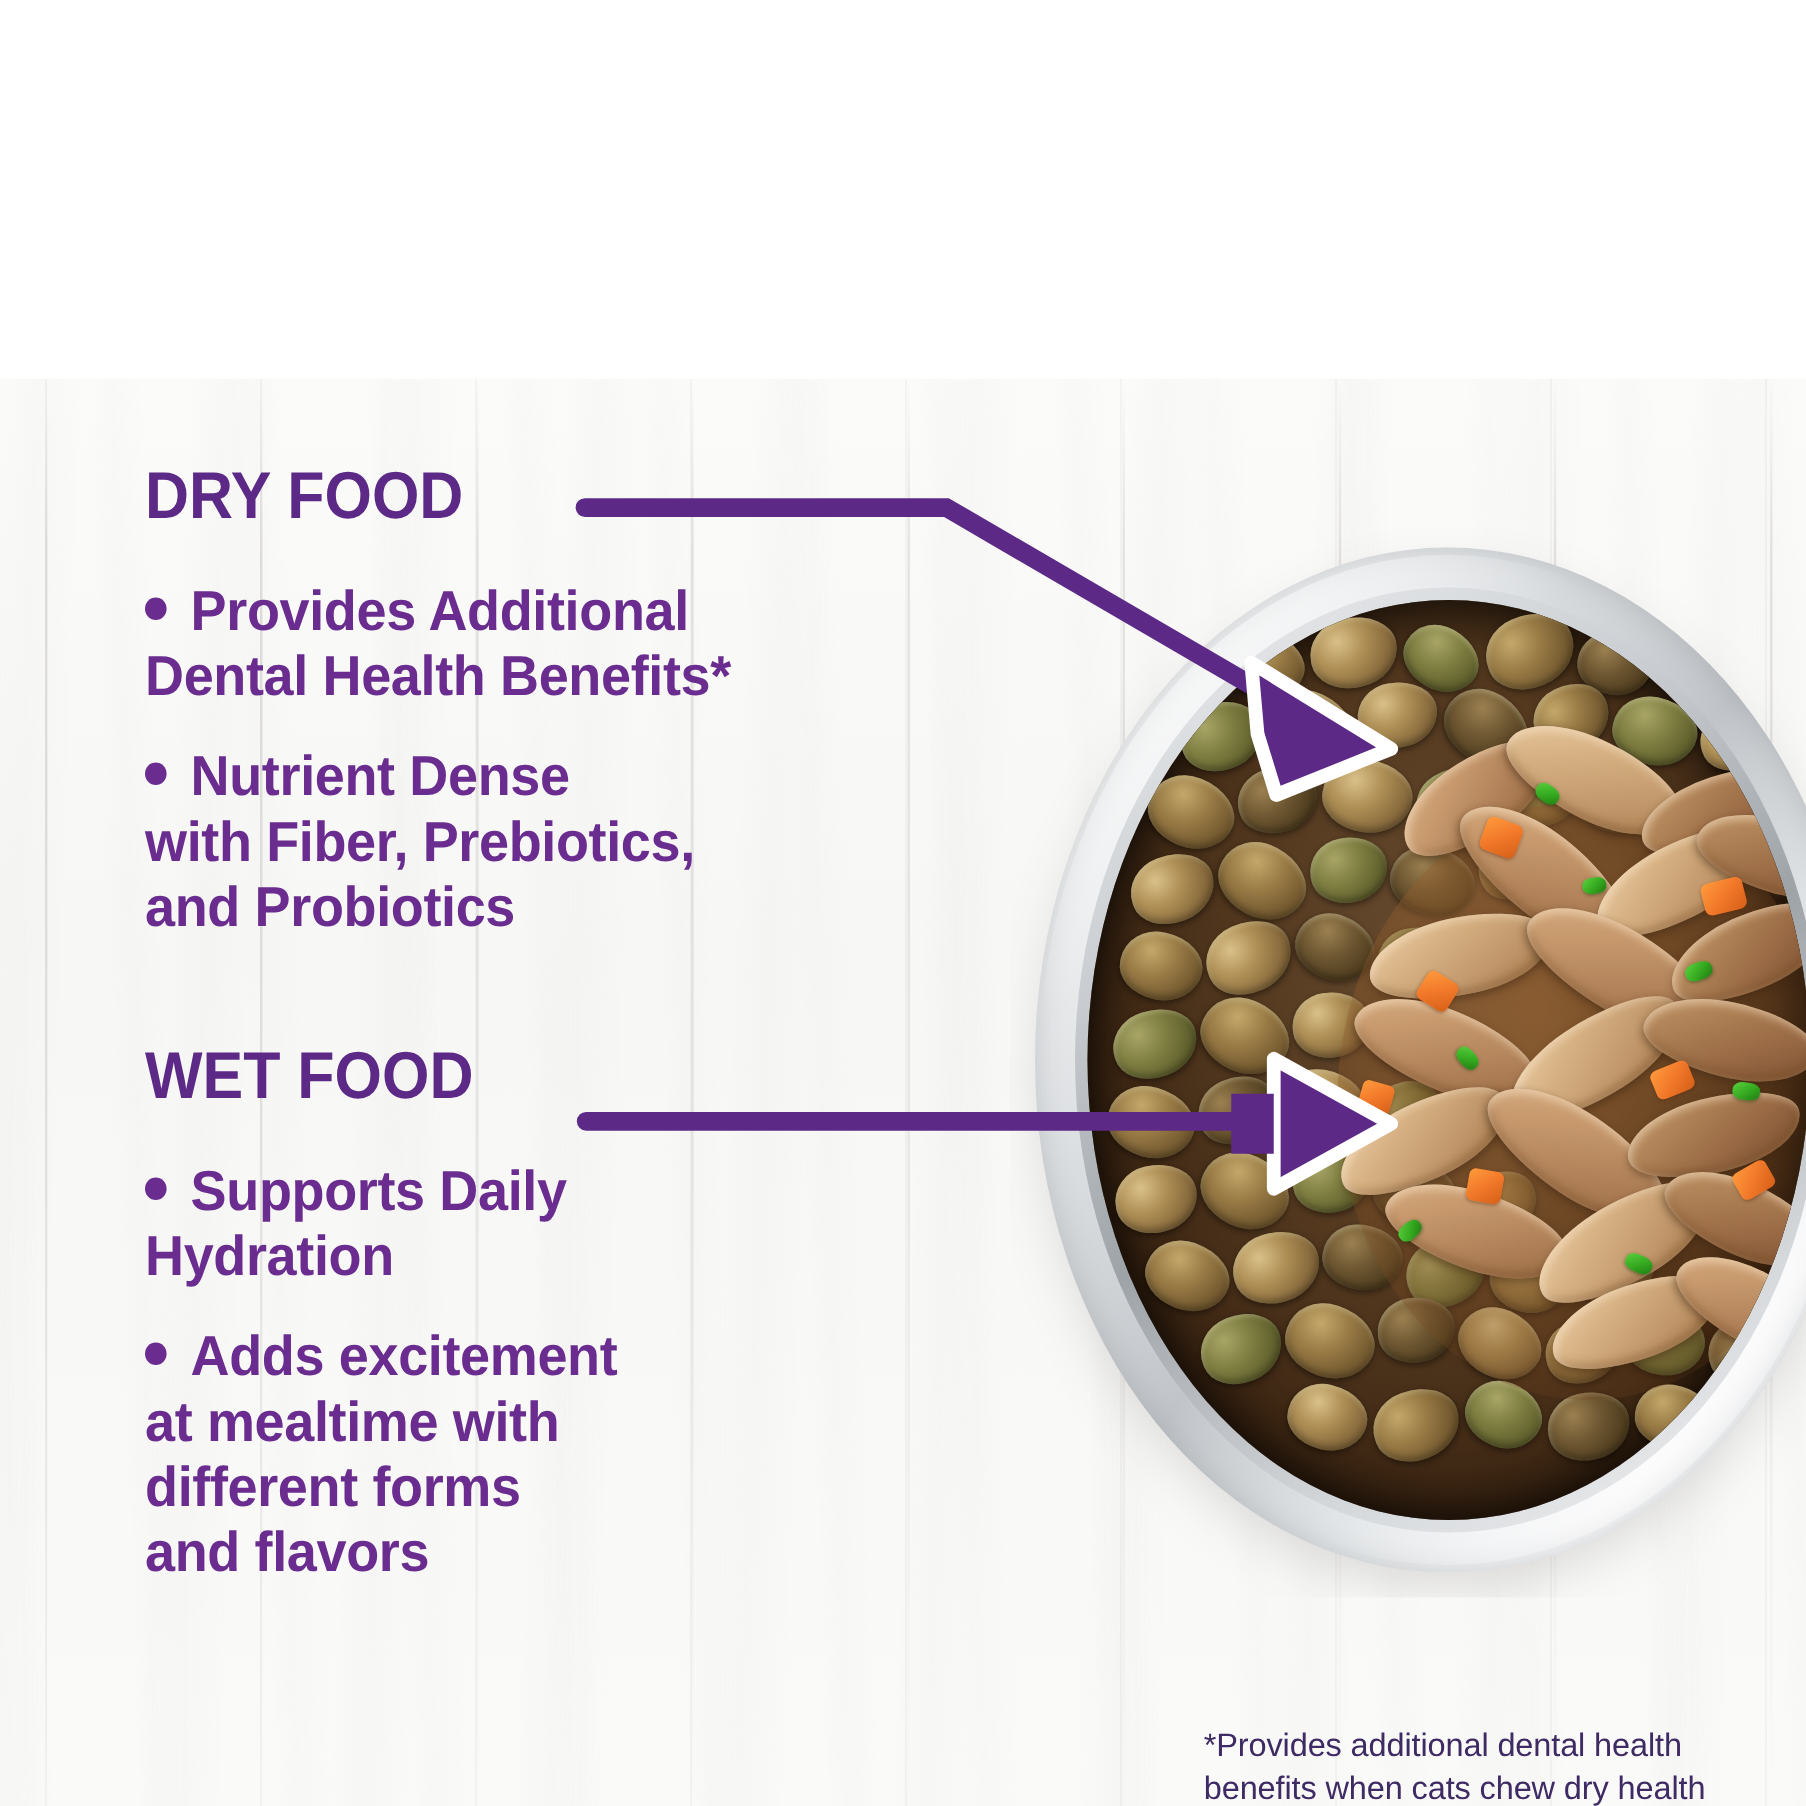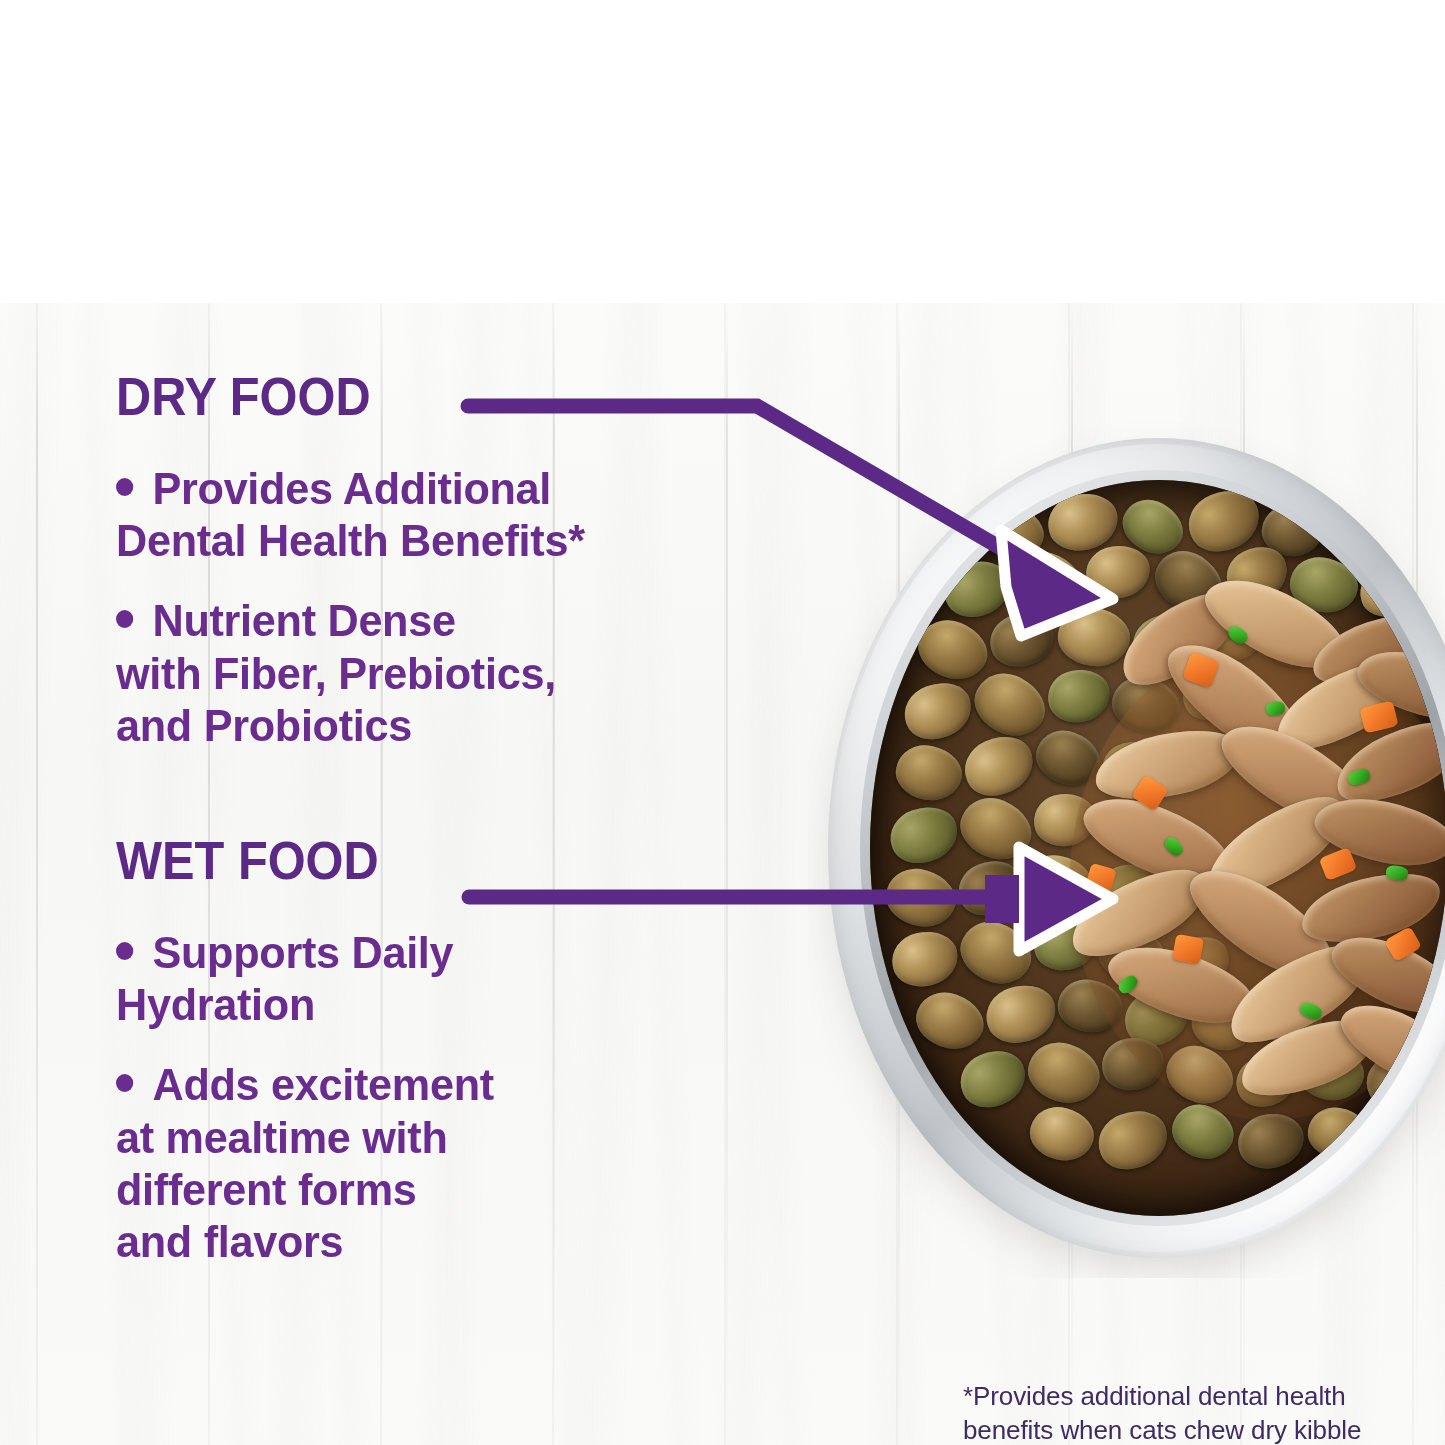--- a/index.html
+++ b/index.html
@@ -410,16 +410,16 @@
 
     <g>
       <path d="M 469 897 L 1020 897" fill="none" stroke="#5c2a86" stroke-width="15" stroke-linecap="round"></path>
       <path d="M 1113 899 L 1019 847 L 1019 951 Z" fill="#5c2a86" stroke="#ffffff" stroke-width="11" stroke-linejoin="round"></path>
       <path d="M 1019 875 L 1019 923 L 985 923 L 985 875 Z" fill="#5c2a86"></path>
     </g>
   </svg>
 
   <div class="footnote">
     <span>*Provides additional dental health</span><br>
-    <span>benefits when cats chew dry kibble</span>
+    <span>benefits when cats chew dry health</span>
   </div>
 
 </div>
 
 </body></html>

